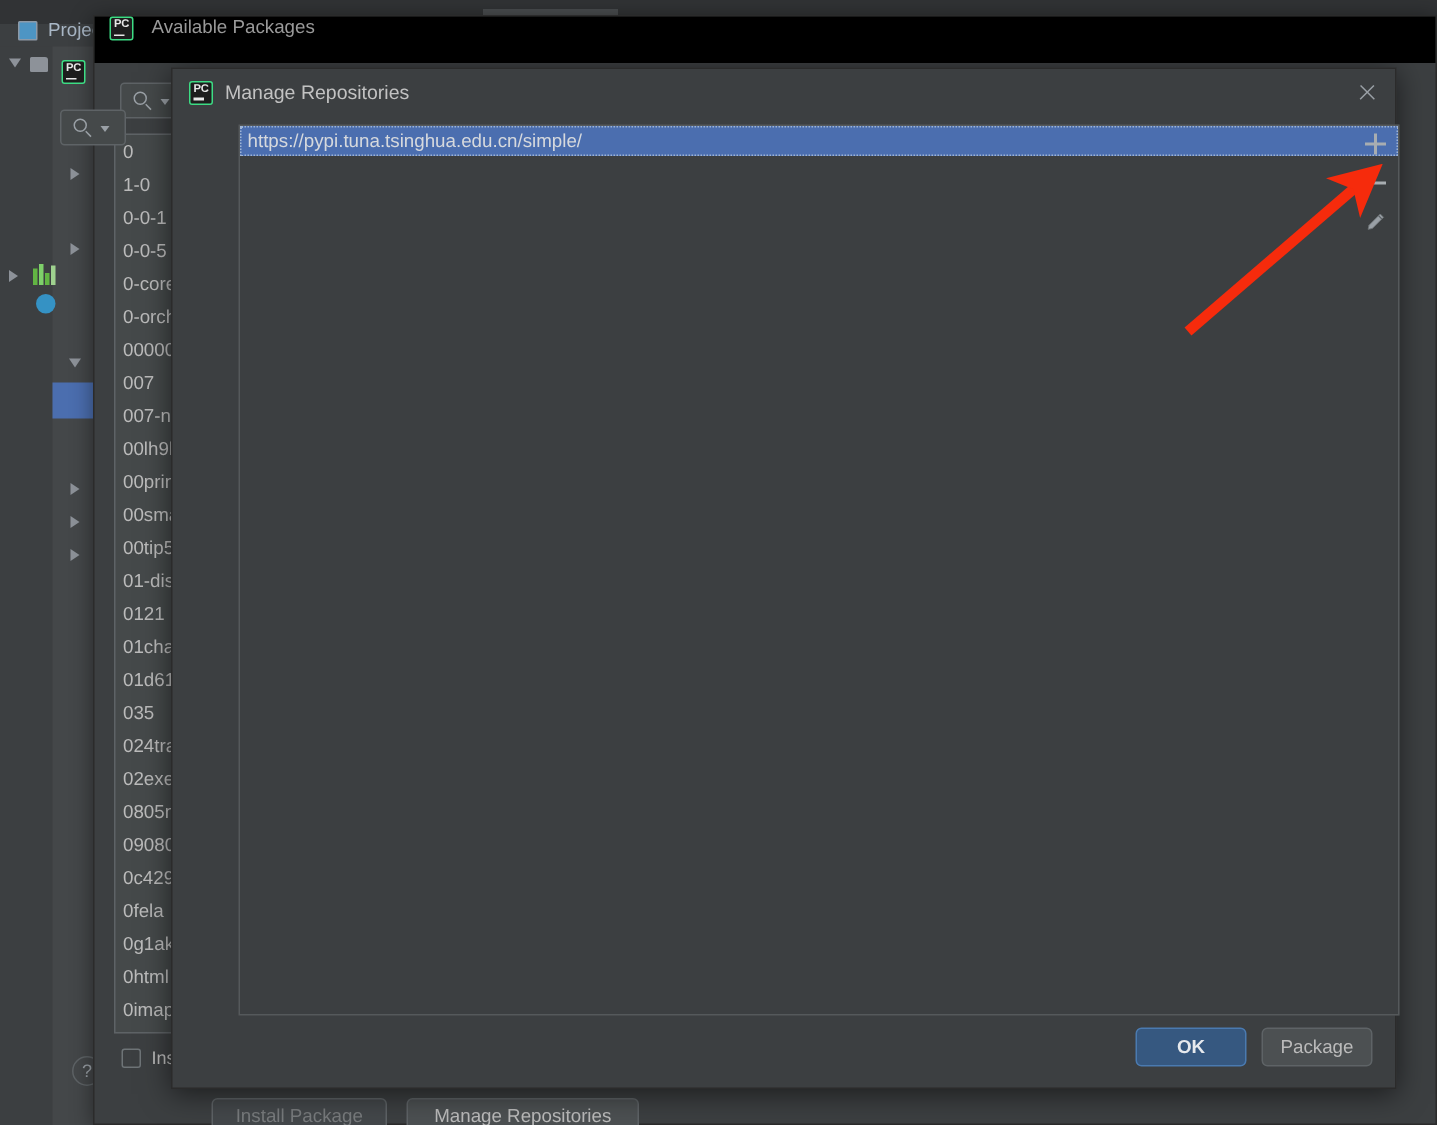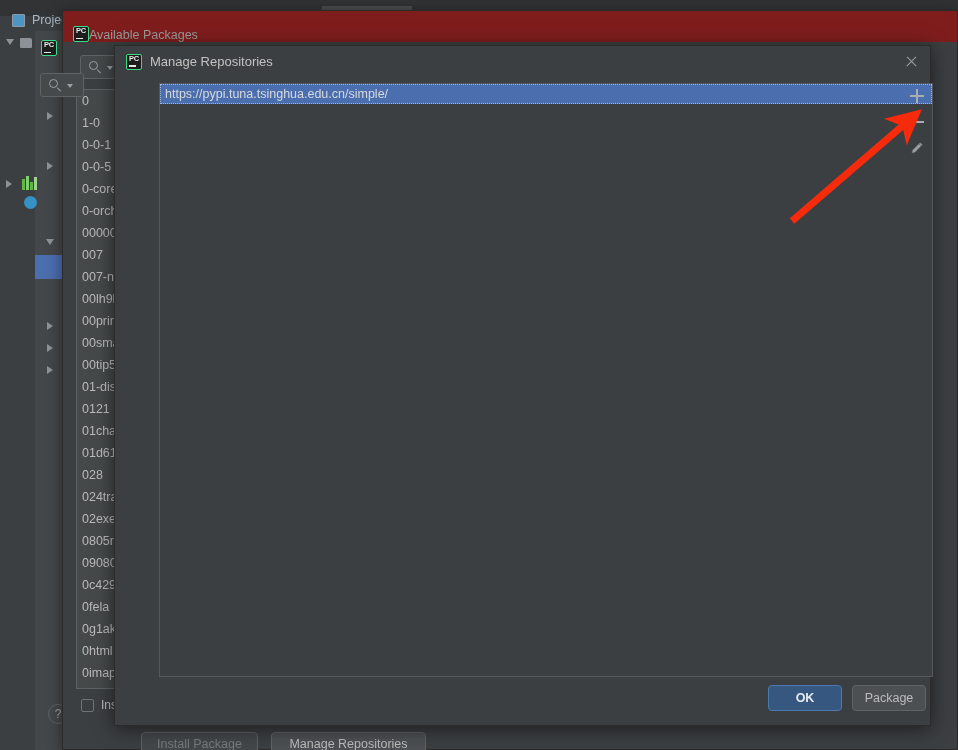--- a/index.html
+++ b/index.html
@@ -85,22 +85,22 @@
   }
 
   
   .dlg-avail {
     position: absolute; left: 62px; top: 10px; width: 896px; height: 740px;
     background: #3c3f41;
     border: 1px solid #2b2b2b;
     box-shadow: 0 2px 14px rgba(0,0,0,.45);
   }
   .dlg-titlebar {
-    height: 31px; display: flex; align-items: flex-end; gap: 0;
-    padding-left: 10px; background: #7f1d1d;
+    height: 31px; display: flex; align-items: flex-start; gap: 12px;
+    padding-left: 10px; background: #000000;
   }
   .pc-icon {
     width: 16px; height: 16px; flex: 0 0 16px;
     background: #1d1d1d; border: 1.5px solid #3ddc84;
     border-radius: 2px; position: relative;
   }
   .pc-icon::before {
     content: "PC"; position: absolute; left: 0; right: 0; top: -1px;
     font-size: 7.5px; font-weight: bold; color: #e8e8e8;
     text-align: center; letter-spacing: -0.3px;
@@ -210,21 +210,21 @@
   .ic-plus::before { left: 6px; top: 12px; width: 14px; height: 2px; }
   .ic-plus::after  { left: 12px; top: 6px; width: 2px; height: 14px; }
   .ic-minus::before {
     content: ""; position: absolute; left: 6px; top: 12px;
     width: 14px; height: 2px; background: #a8adb1;
   }
   .ic-pencil {
     position: absolute; left: 6px; top: 6px; width: 14px; height: 14px;
   }
 
-  .mg-footer { position: absolute; right: 4px; bottom: 14px; display: flex; gap: 10px; }
+  .mg-footer { position: absolute; right: 15px; bottom: 14px; display: flex; gap: 10px; }
   .btn-ok {
     width: 74px; height: 26px;
     background: #365880; border: 1px solid #4a7ab0; color: #e6e9ed;
     font-weight: bold;
   }
   .btn-cancel { width: 74px; height: 26px; }
 
   
   .arrow-svg { position: absolute; left: 0; top: 0; pointer-events: none; }
 
@@ -304,21 +304,21 @@
         <div class="pkg-item">007</div>
         <div class="pkg-item">007-no-time-to-die</div>
         <div class="pkg-item">00lh9ll</div>
         <div class="pkg-item">00print_lol</div>
         <div class="pkg-item">00smalinter</div>
         <div class="pkg-item">00tip5</div>
         <div class="pkg-item">01-distributions</div>
         <div class="pkg-item">0121</div>
         <div class="pkg-item">01changer</div>
         <div class="pkg-item">01d61084-d29e-11e9-96d1-7c5cf84ffe8e</div>
-        <div class="pkg-item">028</div>
+        <div class="pkg-item">035</div>
         <div class="pkg-item">024travis-test024</div>
         <div class="pkg-item">02exercicio</div>
         <div class="pkg-item">0805nexter</div>
         <div class="pkg-item">090807040506030201testpip</div>
         <div class="pkg-item">0c429b9b</div>
         <div class="pkg-item">0fela</div>
         <div class="pkg-item">0g1ak</div>
         <div class="pkg-item">0html</div>
         <div class="pkg-item">0imap</div>
       </div>

